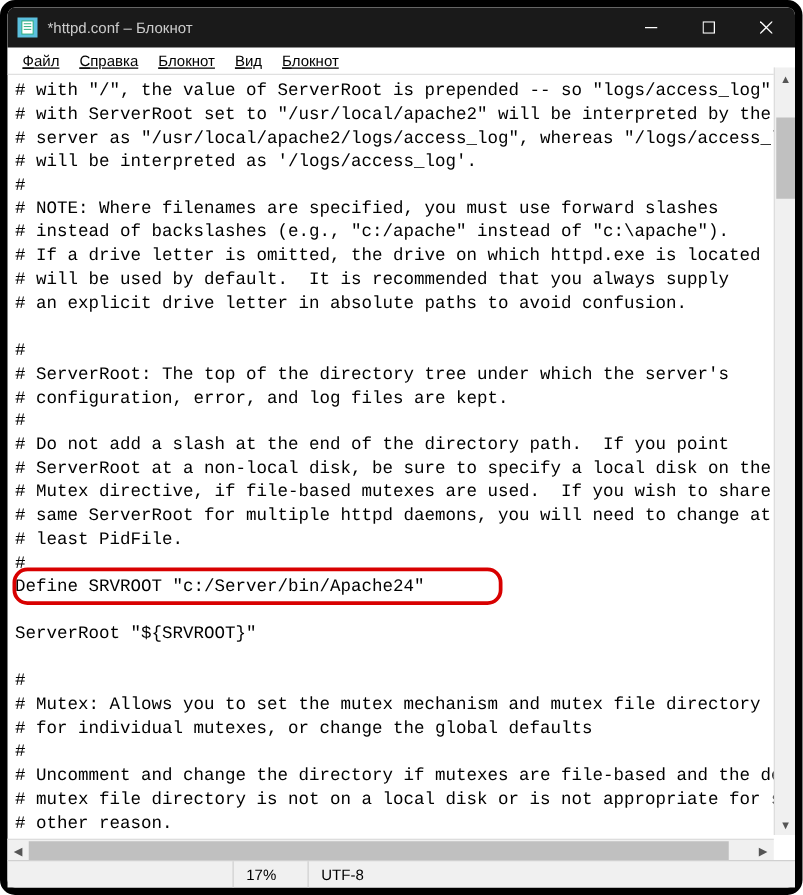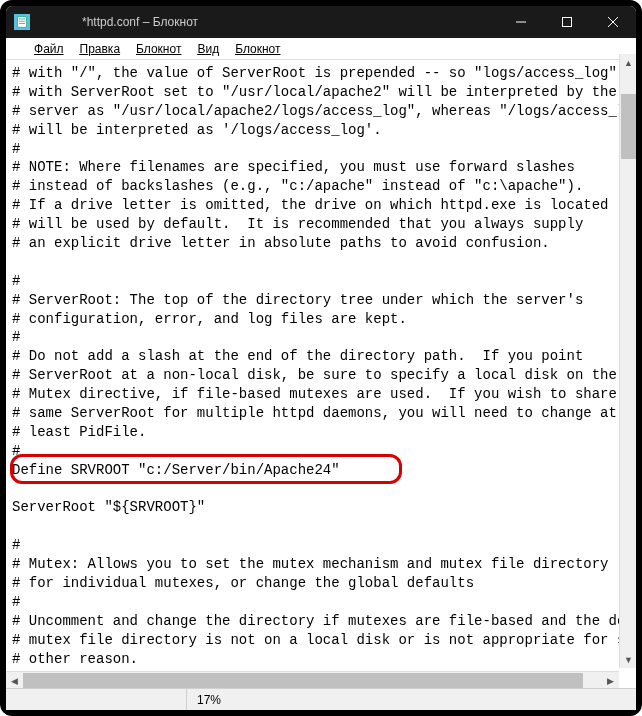--- a/index.html
+++ b/index.html
@@ -1,24 +1,24 @@
 <!DOCTYPE html>
 <html><head>
   <meta charset="utf-8">
   <style>
     * { box-sizing: border-box; margin: 0; padding: 0; }
     body { font-family: "Segoe UI", Tahoma, sans-serif; background: #fff; width: 642px; height: 716px; overflow: hidden; border: 6px solid #000; border-radius: 12px; }
     .titlebar { background: #1a1a1a; color: #fff; height: 32px; display: flex; align-items: center; padding: 0 0 0 8px; position: relative; }
     .titlebar-icon { width: 16px; height: 16px; background: #5bc0de; margin-right: 8px; display: flex; align-items: center; justify-content: center; }
     .titlebar-icon svg { width: 12px; height: 12px; }
-    .titlebar-text { font-size: 12px; color: #ccc; flex: 1; margin-left: 44px; }
+    .titlebar-text { font-size: 12px; color: #ccc; flex: 1; }
     .window-controls { display: flex; height: 100%; }
     .win-btn { width: 46px; height: 32px; display: flex; align-items: center; justify-content: center; color: #fff; }
     .win-btn svg { width: 10px; height: 10px; }
-    .menubar { background: #fff; border-bottom: 1px solid #e0e0e0; height: 22px; display: flex; align-items: center; padding: 0 20px; font-size: 12px; }
+    .menubar { background: #fff; border-bottom: 1px solid #e0e0e0; height: 22px; display: flex; align-items: center; padding: 0 4px; font-size: 12px; }
     .menu-item { padding: 2px 8px; text-decoration: underline; text-decoration-style: solid; cursor: default; }
     .menu-item::first-letter { text-decoration: underline; }
     .content { font-family: Consolas, "Courier New", monospace; font-size: 14px; line-height: 1.35; padding: 4px 6px; white-space: pre; overflow: hidden; height: 614px; position: relative; }
     .highlight-box { position: absolute; border: 3px solid #d80000; border-radius: 12px; pointer-events: none; }
     .scrollbar-v { position: absolute; right: 6px; top: 54px; width: 17px; height: 614px; background: #f0f0f0; border-left: 1px solid #ddd; }
     .scrollbar-v .thumb { position: absolute; top: 40px; left: 1px; width: 15px; height: 65px; background: #c0c0c0; }
     .scrollbar-v .arrow { position: absolute; left: 0; width: 17px; height: 17px; display: flex; align-items: center; justify-content: center; color: #555; font-size: 9px; }
     .scrollbar-v .arrow.up { top: 0; }
     .scrollbar-v .arrow.down { bottom: 0; }
     .scrollbar-h { position: absolute; left: 6px; bottom: 28px; right: 23px; height: 17px; background: #f0f0f0; border-top: 1px solid #ddd; }
@@ -58,21 +58,21 @@
         <svg viewBox="0 0 10 10">
           <line x1="0" y1="0" x2="10" y2="10" stroke="#fff" stroke-width="1"></line>
           <line x1="10" y1="0" x2="0" y2="10" stroke="#fff" stroke-width="1"></line>
         </svg>
       </div>
   </div>
 </div>
 
 <div class="menubar">
   <span class="menu-item">Файл</span>
-  <span class="menu-item">Правка</span>
+  <span class="menu-item">Справка</span>
   <span class="menu-item">Блокнот</span>
   <span class="menu-item">Вид</span>
   <span class="menu-item">Блокнот</span>
 </div>
 
 <div class="content" id="editor-content"># with "/", the value of ServerRoot is prepended -- so "logs/access_log"
 # with ServerRoot set to "/usr/local/apache2" will be interpreted by the
 # server as "/usr/local/apache2/logs/access_log", whereas "/logs/access_lo
 # will be interpreted as '/logs/access_log'.
 #
@@ -112,13 +112,14 @@
 </div>
 <div class="scrollbar-h">
   <div class="arrow left">◀</div>
   <div class="thumb"></div>
   <div class="arrow right">▶</div>
 </div>
 
 <div class="statusbar">
   <div class="status-spacer"></div>
   <div class="status-cell" style="width:60px">17%</div>
+  <div class="status-cell" style="flex:1">UTF-8</div>
 </div>
 
 </body></html>

